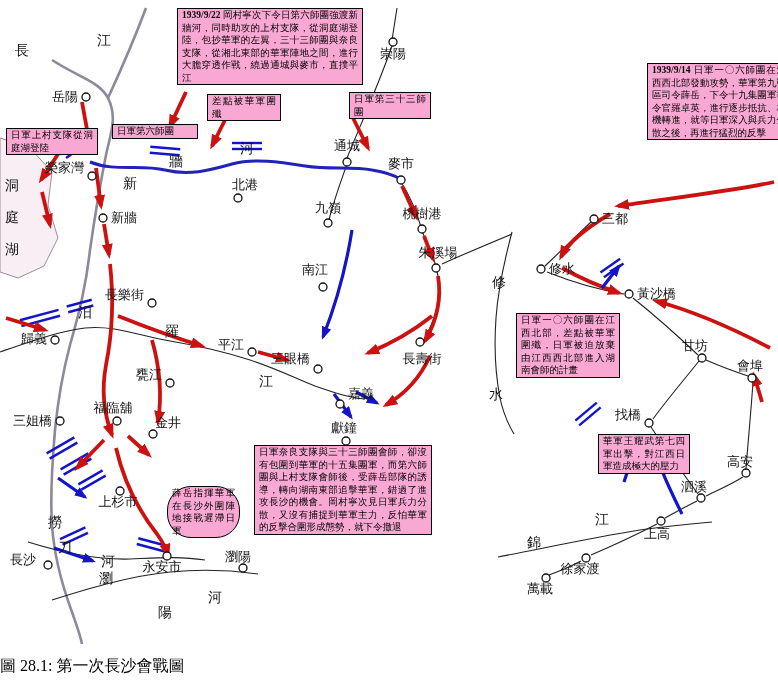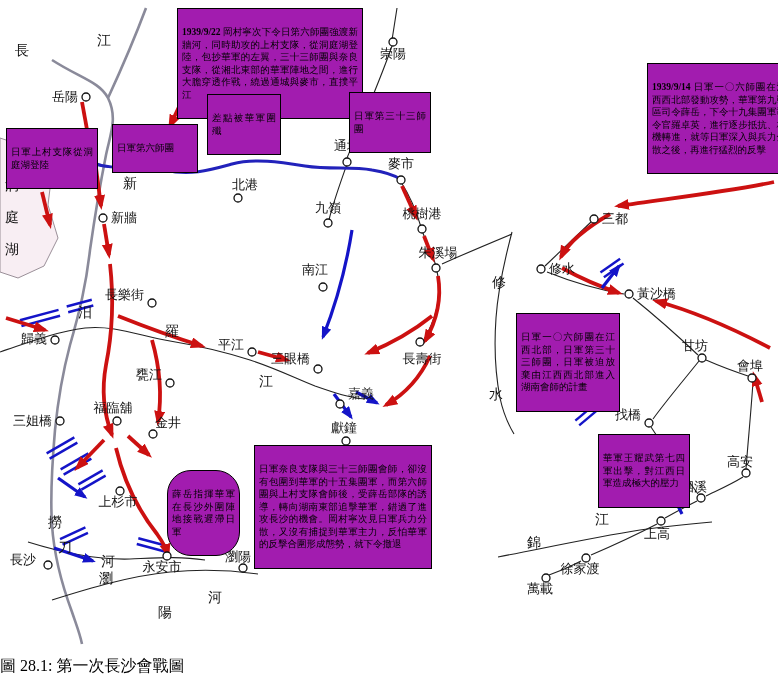--- a/index.html
+++ b/index.html
@@ -3,22 +3,22 @@
 <meta charset="utf-8">
 <style>
   html,body{margin:0;padding:0;background:#e8e8e8;}
   .page{
     position:relative;width:778px;height:694px;background:#ffffff;
     font-family:"Liberation Sans",sans-serif;overflow:hidden;margin:0 auto;
   }
   #map-svg{position:absolute;left:0;top:0;}
   svg text{font-family:"Liberation Serif",serif;fill:#111;}
   .note{
-    position:absolute;border:1px solid #000;background:#a21caf;
-    padding:17px 4px;font-size:9.5px;line-height:1.32;color:#000;
+    position:absolute;border:1px solid #000;background:#f9a8d4;
+    padding:0 4px;font-size:9.5px;line-height:1.32;color:#000;
     box-sizing:border-box;text-align:justify;z-index:5;
     font-family:"Liberation Sans",sans-serif;
   }
   .note b{font-family:"Liberation Serif",serif;}
   .caption{
     position:absolute;left:0;right:0;top:656px;
     font-family:"Liberation Serif",serif;font-size:16px;color:#000;z-index:6;
   }
 </style>
 </head>
@@ -232,20 +232,20 @@
       </g>
   </svg>
 
   <div id="annotations-layer">
       <div class="note" style="left: 177px; top: 8px; width: 186px;"><b>1939/9/22 </b>岡村寧次下令日第六師團強渡新牆河，同時助攻的上村支隊，從洞庭湖登陸，包抄華軍的左翼，三十三師團與奈良支隊，從湘北東部的華軍陣地之間，進行大膽穿透作戰，繞過通城與麥市，直撲平江</div>
       <div class="note" style="left: 628px; top: 63px; width: 144px; margin-left: 19px;"><b>1939/9/14 </b>日軍一〇六師團在江西西北部發動攻勢，華軍第九戰區司令薛岳，下令十九集團軍司令官羅卓英，進行逐步抵抗、相機轉進，就等日軍深入與兵力分散之後，再進行猛烈的反擊</div>
       <div class="note" style="left: 6px; top: 120px; width: 92px; margin-top: 8px;">日軍上村支隊從洞庭湖登陸</div>
       <div class="note" style="left: 112px; top: 124px; width: 86px;">日軍第六師團</div>
       <div class="note" style="left: 207px; top: 94px; width: 74px;">差點被華軍圍殲</div>
       <div class="note" style="left: 302px; top: 92px; width: 82px; margin-left: 47px;">日軍第三十三師團</div>
-      <div class="note" style="left: 516px; top: 313px; width: 104px;">日軍一〇六師團在江西北部，日軍第三十三師團，日軍被迫放棄由江西西北部進入湖南會師的計畫</div>
+      <div class="note" style="left: 516px; top: 313px; width: 104px;">日軍一〇六師團在江西北部，差點被華軍圍殲，日軍被迫放棄由江西西北部進入湖南會師的計畫</div>
       <div class="note" style="left: 254px; top: 445px; width: 178px;">日軍奈良支隊與三十三師團會師，卻沒有包圍到華軍的十五集團軍，而第六師團與上村支隊會師後，受薛岳部隊的誘導，轉向湖南東部追擊華軍，錯過了進攻長沙的機會。岡村寧次見日軍兵力分散，又沒有捕捉到華軍主力，反怕華軍的反擊合圍形成態勢，就下令撤退</div>
-      <div class="note" style="left: 167px; top: 470px; width: 73px; border-radius: 24px;">薛岳指揮華軍在長沙外圍陣地接戰遲滯日軍</div>
+      <div class="note" style="left: 167px; top: 486px; width: 73px; border-radius: 24px;">薛岳指揮華軍在長沙外圍陣地接戰遲滯日軍</div>
       <div class="note" style="left: 598px; top: 434px; width: 92px;">華軍王耀武第七四軍出擊，對江西日軍造成極大的壓力</div>
     </div>
 
   <div class="caption">圖 28.1: 第一次長沙會戰圖</div>
 </div>
 
 </body></html>

